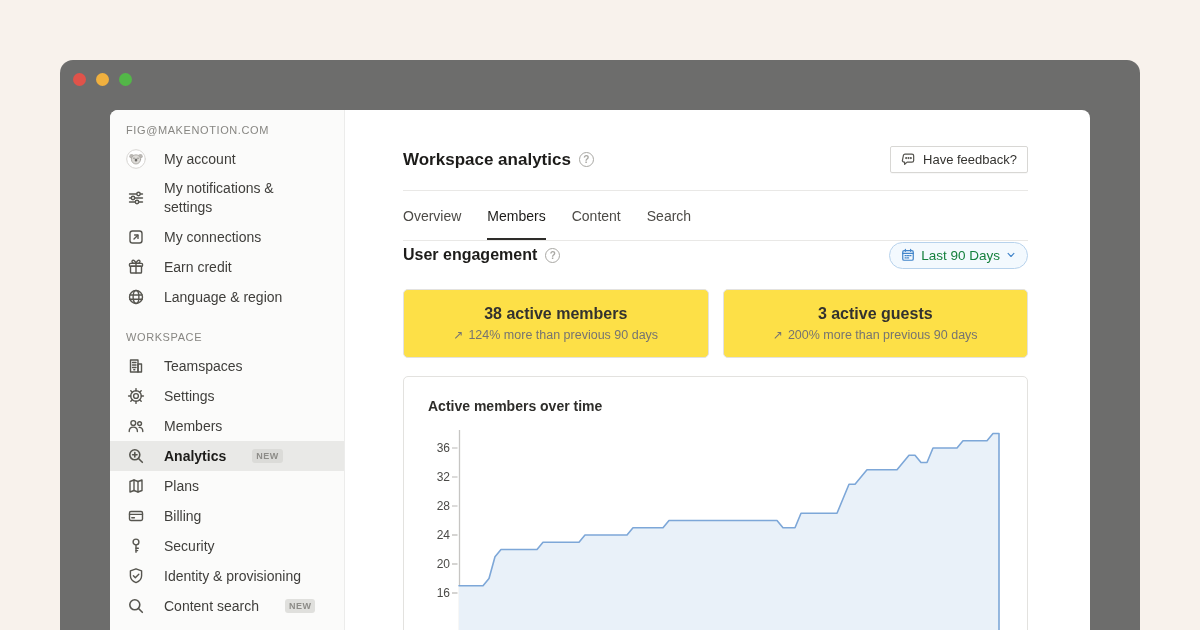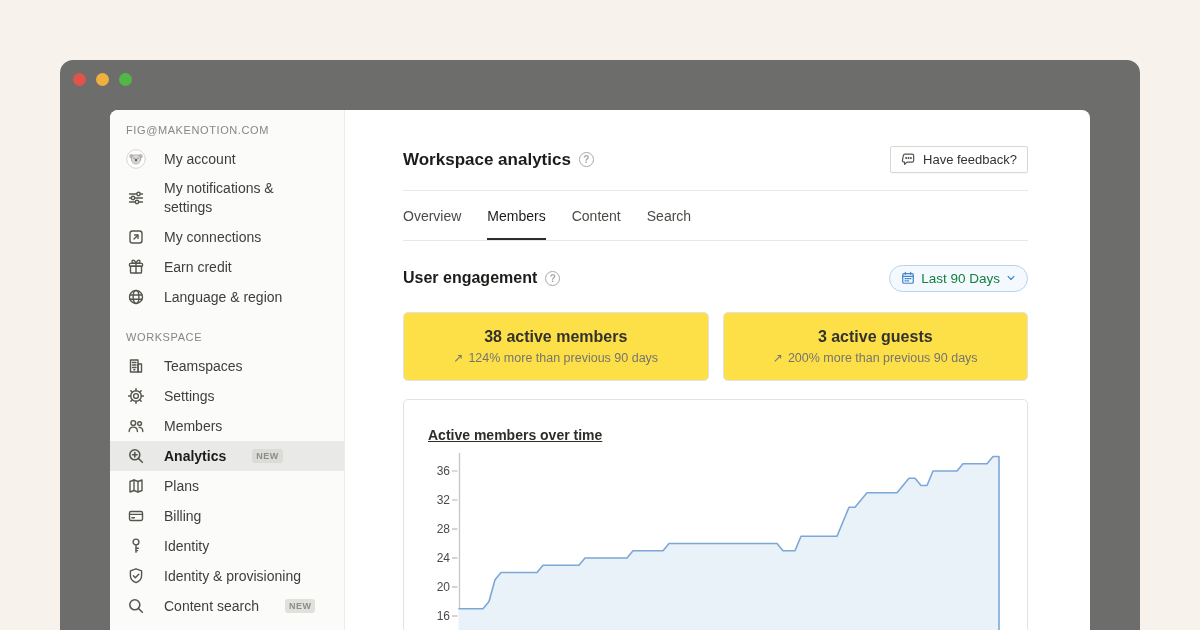--- a/index.html
+++ b/index.html
@@ -50,38 +50,38 @@
   .feedback-btn svg { stroke:#55544f; fill:none; stroke-width:1.3; stroke-linecap:round; stroke-linejoin:round; }
 
   .divider { height:1px; background:#e9e8e6; margin-top:17px; }
 
   .tabs { display:flex; gap:26px; border-bottom:1px solid #e9e8e6; height:50px; }
   .tab { display:flex; align-items:center; font-size:14px; color:#4c4a46; cursor:pointer;
          border-bottom:2px solid transparent; padding-top:2px; }
   .tab.active { color:#1d1c1a; font-weight:500; border-bottom-color:#2e2d2a; }
 
   .engagement-row { display:flex; align-items:center; justify-content:space-between;
-                    margin-top:23px; height:28px; }
+                    height:28px; }
   .section-title-wrap { display:flex; align-items:center; gap:8px; }
   .section-title { font-size:16px; font-weight:700; color:#1d1c1a; }
   .range-btn { display:flex; align-items:center; gap:6px; height:27px; padding:0 11px;
                border:1px solid #b7d2ec; background:#f3f9fe; border-radius:14px;
                color:#15803d; font-size:13.5px; font-weight:500; cursor:pointer; }
   .range-btn svg { stroke:#4285ca; fill:none; stroke-width:1.4; stroke-linecap:round; stroke-linejoin:round; }
 
   .cards-row { display:flex; gap:14px; margin-top:20px; }
   .stat-card { flex:1; height:69px; border:1px solid #e3e2df; border-radius:5px; background:#fde047;
                display:flex; flex-direction:column; align-items:center; justify-content:center; gap:5px; }
   .stat-value { font-size:16px; font-weight:700; color:#33322f; }
   .stat-delta { font-size:12.5px; color:#767471; display:flex; align-items:center; gap:5px; }
   .delta-arrow { font-size:12px; color:#767471; }
 
   .chart-card { margin-top:18px; height:300px; border:1px solid #e3e2df; border-radius:5px;
                 background:#fff; position:relative; overflow:hidden; }
-  .chart-title { position:absolute; left:24px; top:27px; font-size:14px; font-weight:700; color:#2e2d2a;text-decoration:underline; }
+  .chart-title { position:absolute; left:24px; top:21px; font-size:14px; font-weight:700; color:#2e2d2a; }
   .chart-svg { position:absolute; left:0; top:0; }
 </style>
 </head>
 <body>
 
 <div class="window">
   <div class="traffic">
     <div class="dot" style="background:#e0534a"></div>
     <div class="dot" style="background:#f0b03f"></div>
     <div class="dot" style="background:#53b748"></div>
@@ -240,21 +240,21 @@
 
       <div class="sitem">
         <span class="sicon">
           <svg width="18" height="18" viewBox="0 0 18 18">
             <circle cx="9" cy="5" r="2.9"></circle>
             <line x1="9" y1="7.9" x2="9" y2="15.2"></line>
             <line x1="9" y1="11.2" x2="11.3" y2="11.2"></line>
             <line x1="9" y1="13.6" x2="10.6" y2="13.6"></line>
           </svg>
         </span>
-        <span class="slabel">Identity</span>
+        <span class="slabel">Security</span>
       </div>
 
       <div class="sitem">
         <span class="sicon">
           <svg width="18" height="18" viewBox="0 0 18 18">
             <path d="M9,1.8 L14.6,3.9 L14.6,8.8 C14.6,12.3 12.3,14.4 9,15.6 C5.7,14.4 3.4,12.3 3.4,8.8 L3.4,3.9 Z"></path>
             <polyline points="6.4,8.8 8.3,10.7 11.8,7.2"></polyline>
           </svg>
         </span>
         <span class="slabel">Identity &amp; provisioning</span>

